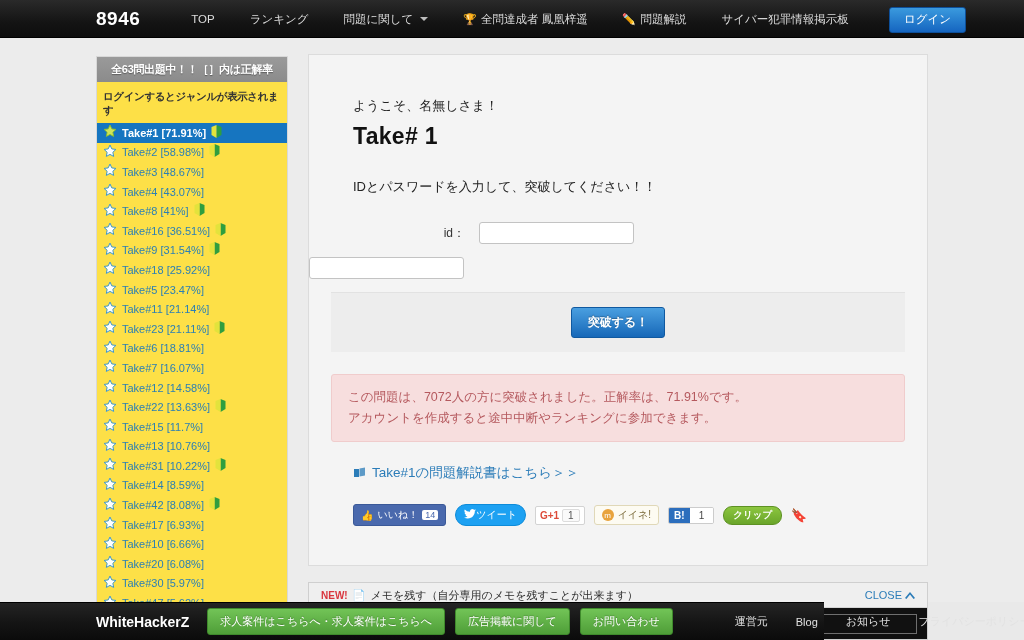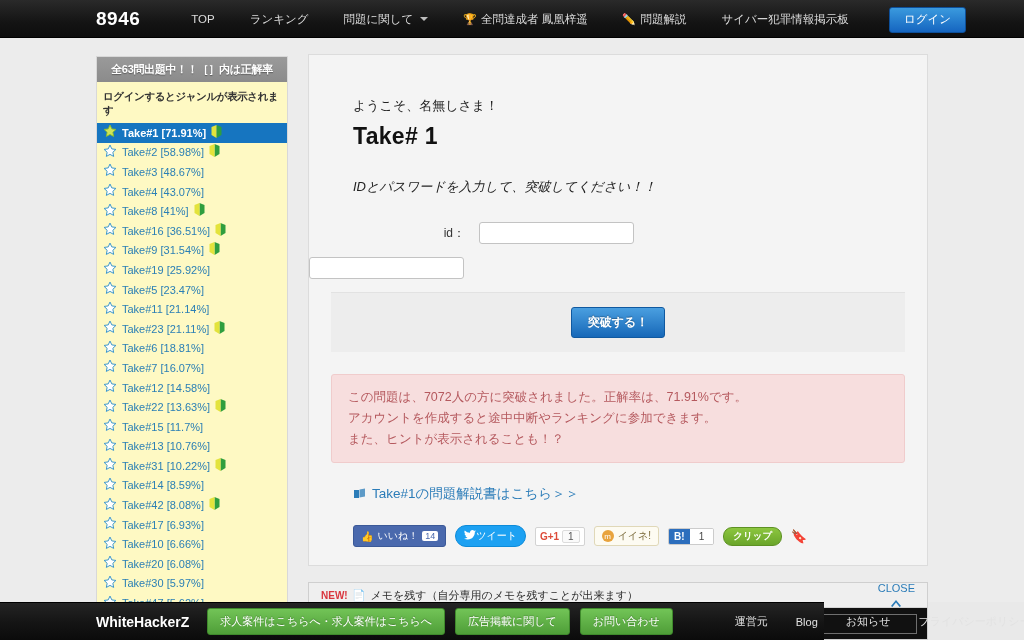--- a/index.html
+++ b/index.html
@@ -50,21 +50,21 @@
   .page {
     position: absolute; top: 38px; left: 0;
     width: 1024px; height: 564px;
     background: #ececec;
   }
 
   
   .sidebar {
     position: absolute; left: 96px; top: 18px;
     width: 192px; bottom: 0;
-    background: #fef9c3;
+    background: #fde047;
     border: 1px solid #d8d8d8;
     border-bottom: none;
   }
   .sidebar-header {
     background: linear-gradient(#9a9a9a, #8b8b8b);
     color: #fff; font-size: 11px; font-weight: bold;
     text-align: center; padding: 5px 2px; letter-spacing: -.3px;
     text-shadow: 0 1px 1px rgba(0,0,0,.35);
   }
   .sidebar-note {
@@ -91,21 +91,21 @@
     border: 1px solid #dcdcdc;
   }
   .welcome {
     font-size: 13px; color: #222; margin: 42px 0 0 44px;
   }
   .take-title {
     font-size: 23px; font-weight: bold; color: #111;
     margin: 8px 0 0 44px; letter-spacing: .3px;
   }
   .instruct {
-    font-size: 13px; color: #222; margin: 28px 0 0 44px; font-style: italic;
+    font-size: 13px; color: #222; margin: 28px 0 0 44px;
   }
   .form-area { margin-top: 26px; }
   .form-row {
     display: flex; align-items: center;
     margin-bottom: 13px;
   }
   .form-label {
     width: 170px; text-align: right; padding-right: 14px;
     font-size: 12px; color: #333;
   }
@@ -206,21 +206,21 @@
   .memo-head {
     background: #efefef; border-bottom: 1px solid #d5d5d5;
     height: 25px; display: flex; align-items: center;
     padding: 0 12px; font-size: 11px;
   }
   .memo-new { color: #d9363e; font-weight: bold; font-size: 10px; margin-right: 5px; }
   .memo-ico { color: #4a90c4; margin-right: 4px; font-size: 11px; }
   .memo-title { color: #2d2d2d; }
   .memo-close {
     margin-left: auto; color: #2b7cb8; font-size: 11px;
-    display: flex; align-items: center; gap: 3px; cursor: pointer; flex-direction: column;
+    display: flex; align-items: center; gap: 3px; cursor: pointer;
   }
   .memo-box {
     margin: 6px 10px; height: 20px;
     background: #111; border: 1px solid #6f6f6f;
     color: #e8e8e8; font-size: 11px;
     padding: 2px 6px; overflow: hidden;
   }
 
   
   .footer {
@@ -340,21 +340,21 @@
           <span>Take#9 [31.54%]</span>
           <span><svg class="badge-leaf" viewBox="0 0 11 13">
               <path d="M5.5 0 L10.5 2 V10 L5.5 13 Z" fill="#2f9e3f"></path>
               <path d="M5.5 0 L0.5 2 V10 L5.5 13 Z" fill="#e3e33c"></path>
             </svg></span>
         </li>
         <li class="take-item">
           <span><svg class="star" viewBox="0 0 24 24">
               <path d="M12 1.8l3.1 6.6 7 .9-5.2 4.9 1.4 7.1L12 17.8 5.7 21.3l1.4-7.1L1.9 9.3l7-.9z" fill="#fff" stroke="#3b96cc" stroke-width="1.7"></path>
             </svg></span>
-          <span>Take#19 [25.92%]</span>
+          <span>Take#18 [25.92%]</span>
         </li>
         <li class="take-item">
           <span><svg class="star" viewBox="0 0 24 24">
               <path d="M12 1.8l3.1 6.6 7 .9-5.2 4.9 1.4 7.1L12 17.8 5.7 21.3l1.4-7.1L1.9 9.3l7-.9z" fill="#fff" stroke="#3b96cc" stroke-width="1.7"></path>
             </svg></span>
           <span>Take#5 [23.47%]</span>
         </li>
         <li class="take-item">
           <span><svg class="star" viewBox="0 0 24 24">
               <path d="M12 1.8l3.1 6.6 7 .9-5.2 4.9 1.4 7.1L12 17.8 5.7 21.3l1.4-7.1L1.9 9.3l7-.9z" fill="#fff" stroke="#3b96cc" stroke-width="1.7"></path>
@@ -485,21 +485,20 @@
       </div>
     </div>
 
     <div class="submit-bar">
       <button class="submit-btn">突破する！</button>
     </div>
 
     <div class="alert-box">
       <div>この問題は、7072人の方に突破されました。正解率は、71.91%です。</div>
       <div>アカウントを作成すると途中中断やランキングに参加できます。</div>
-      <div>また、ヒントが表示されることも！？</div>
     </div>
 
     <div class="solution-link">
       <span>
         <svg width="13" height="11" viewBox="0 0 13 11">
           <path d="M1 2h5v8H1z" fill="#2b7cb8"></path>
           <path d="M6.5 1.5 L12 0.5 v8 L6.5 9.5 z" fill="#2b7cb8" opacity=".75"></path>
         </svg>
       </span>
       <span>Take#1の問題解説書はこちら＞＞</span>

